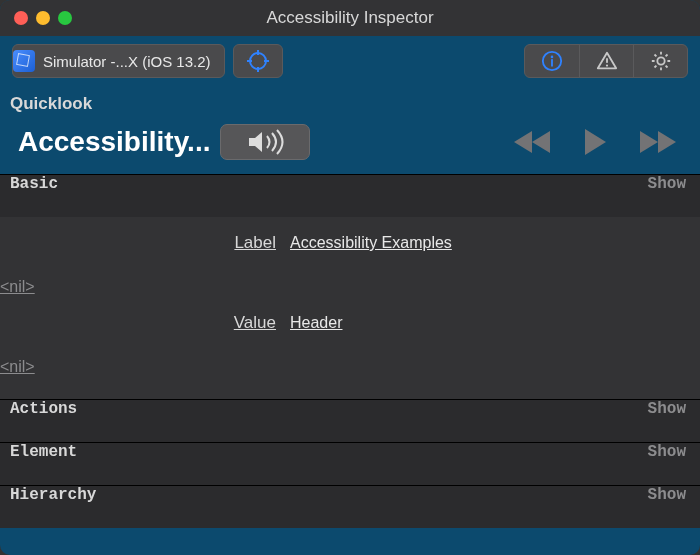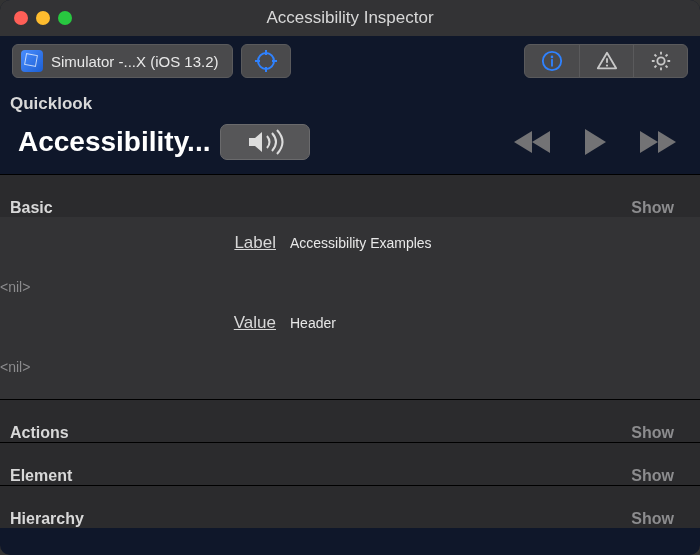--- a/index.html
+++ b/index.html
@@ -6,21 +6,21 @@
   body {
     font-family: -apple-system, "Helvetica Neue", Arial, sans-serif;
     background: #333;
     width: 700px;
     height: 555px;
     overflow: hidden;
   }
   .window {
     width: 700px;
     height: 555px;
-    background: #0f172a;
+    background: #0c4a6e;
     border-radius: 10px;
     overflow: hidden;
     display: flex;
     flex-direction: column;
   }
   .titlebar {
     height: 36px;
     display: flex;
     align-items: center;
     background: #333335;
@@ -57,21 +57,21 @@
     flex: 1;
     max-width: 300px;
     height: 34px;
     background: #4a4a4c;
     border: 1px solid #5a5a5c;
     border-radius: 6px;
     display: flex;
     align-items: center;
     color: #e8e8e8;
     font-size: 15px;
-    padding: 0 8px;
+    padding: 0 0;
     gap: 8px;
   }
   .app-icon {
     width: 22px; height: 22px;
     background: linear-gradient(135deg, #4a8eff, #1c5fd4);
     border-radius: 4px;
     flex-shrink: 0;
     position: relative;
   }
   .app-icon::after {
@@ -159,24 +159,25 @@
     margin-right: 8px;
   }
   .media-btn { color: #7a7a7c; display: flex; }
 
   .section {
     border-top: 1px solid #000;
   }
   .section-header {
     height: 42px;
     display: flex;
-    align-items: flex-end;
+    align-items: flex-start;
     justify-content: space-between;
-    padding: 0 26px 0 10px;
+    padding: 0 14px 0 10px;
     background: #2b2b2d;
+    font-family: Liberation Mono, monospace;
   }
   .section-title {
     color: #d8d8d8;
     font-size: 16px;
     font-weight: 600;
   }
   .section-toggle {
     color: #8c8c8e;
     font-size: 16px;
     font-weight: 600;
@@ -193,21 +194,22 @@
   .prop-label {
     width: 290px;
     text-align: right;
     padding-right: 14px;
     color: #d8d8d8;
     font-size: 17px;
     text-decoration: underline;
   }
   .prop-value {
     color: #e8e8e8;
-    font-size: 14px;
+    font-size: 16px;
+    text-decoration: underline;
   }
   .prop-value.nil { color: #8c8c8e; margin-top: 8px; }
 
   svg { display: block; }
 </style>
 </head>
 <body>
 
 <div class="window">
 

